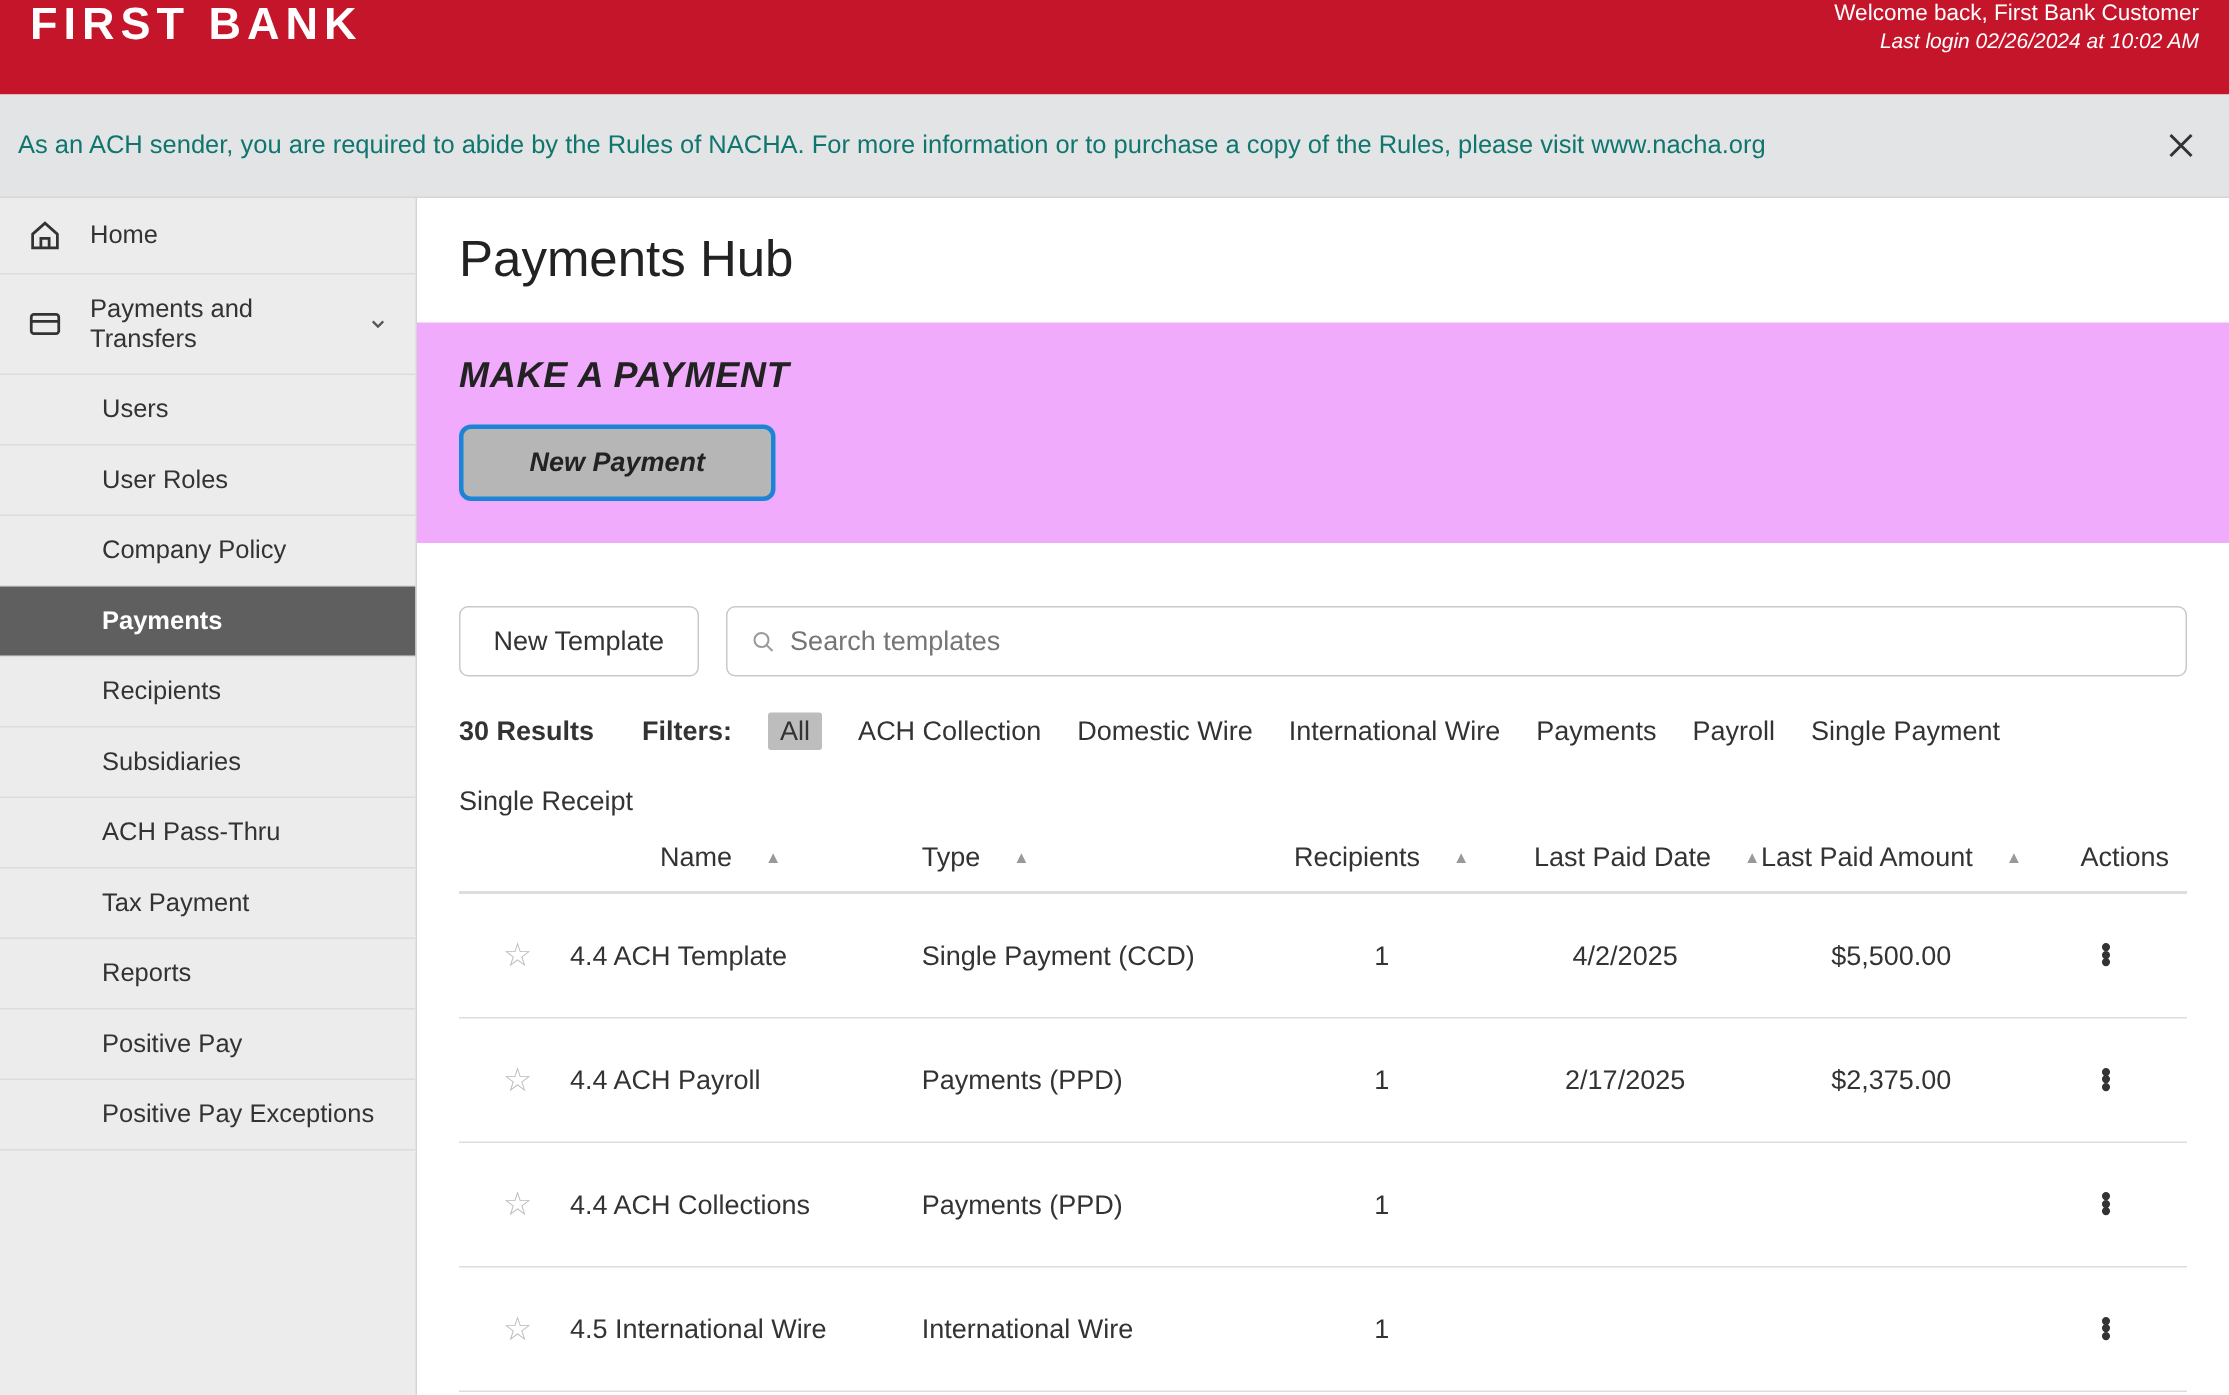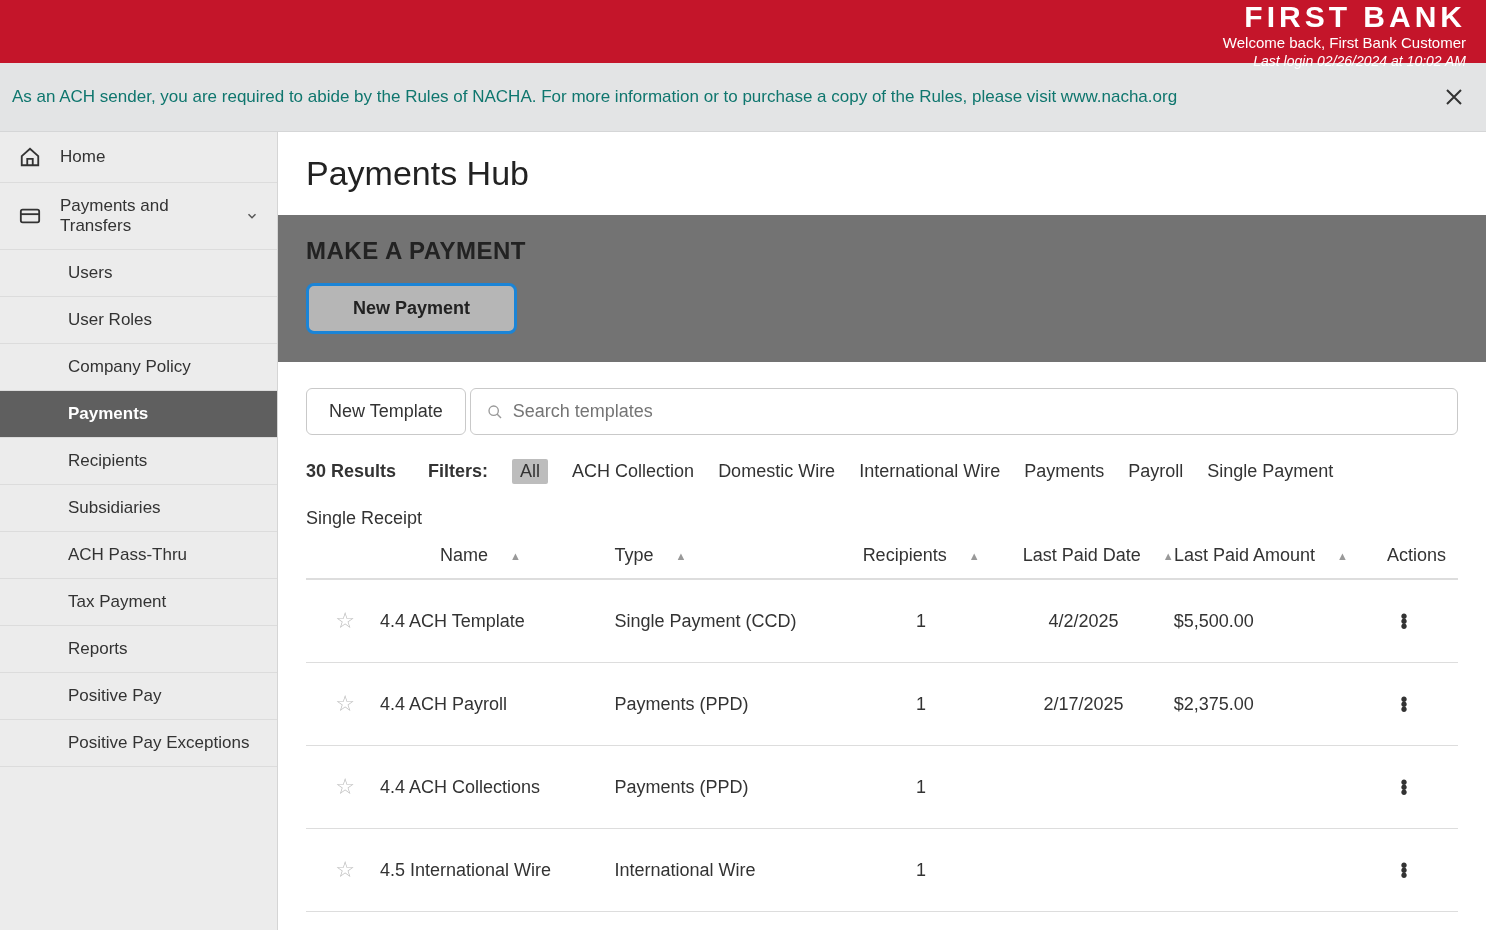--- a/index.html
+++ b/index.html
@@ -10,25 +10,24 @@
     width: 1486px;
     height: 930px;
     overflow: hidden;
   }
 
   
   .header {
     background: #c4152a;
     height: 63px;
     display: flex;
-    align-items: flex-end;
+    align-items: flex-start;
     justify-content: space-between;
     padding: 0 20px;
     color: #fff;
-    flex-direction: column;
   }
   .logo {
     font-size: 30px;
     font-weight: 700;
     letter-spacing: 4px;
   }
   .welcome-block { text-align: right; font-size: 15px; }
   .welcome-block .lastlogin { font-style: italic; font-size: 14px; margin-top: 2px; }
 
   
@@ -90,22 +89,23 @@
     overflow-y: auto;
     background: #fff;
   }
   .page-title {
     font-size: 34px;
     font-weight: 500;
     padding: 22px 28px 22px 28px;
     color: #222;
   }
   .make-payment {
-    background: #737373;
+    background: #f0abfc;
     padding: 22px 28px 28px 28px;
+    font-style: italic;
   }
   .make-payment h2 {
     font-size: 24px;
     font-weight: 700;
     letter-spacing: .5px;
     color: #222;
   }
   .new-payment-btn {
     margin-top: 18px;
     background: #b6b6b6;
@@ -121,22 +121,22 @@
 
   .templates-section { padding: 24px 28px 0 28px; }
   .templates-section h2 {
     font-size: 24px;
     font-weight: 700;
     letter-spacing: .5px;
     color: #222;
   }
   .template-controls {
     display: flex;
-    gap: 4px;
-    margin-top: 2px;
+    gap: 18px;
+    margin-top: 18px;
     align-items: stretch;
   }
   .new-template-btn {
     background: #fff;
     border: 1px solid #c9c9c9;
     border-radius: 6px;
     padding: 12px 22px;
     font-size: 18px;
     color: #333;
     cursor: pointer;
@@ -197,21 +197,21 @@
   }
   .tbl-head .th { display:flex; align-items:center; gap:22px; }
   .th-sort { font-size: 11px; color:#999; }
   .tbl-row {
     font-size: 18px;
     color: #333;
     padding: 28px 4px;
     border-bottom: 1px solid #ddd;
   }
   .star { color:#bbb; font-size:22px; cursor:pointer; text-align:center; }
-  .amount { text-align: left; padding-right: 6px; }
+  .amount { text-align: center; padding-right: 6px; }
   .actions-cell { text-align: center; cursor:pointer; color:#333; font-size:20px; letter-spacing:0; line-height:5px; }
   .actions-head { text-align: right; padding-right: 8px; }
   .recipients-col { text-align: center; }
   .lastpaid-head, .amount-head { justify-content: flex-end; }
   .recipients-head { justify-content: center; }
   .amount-head { padding-right:6px; }
 
   svg { display:block; }
 </style>
 </head>

